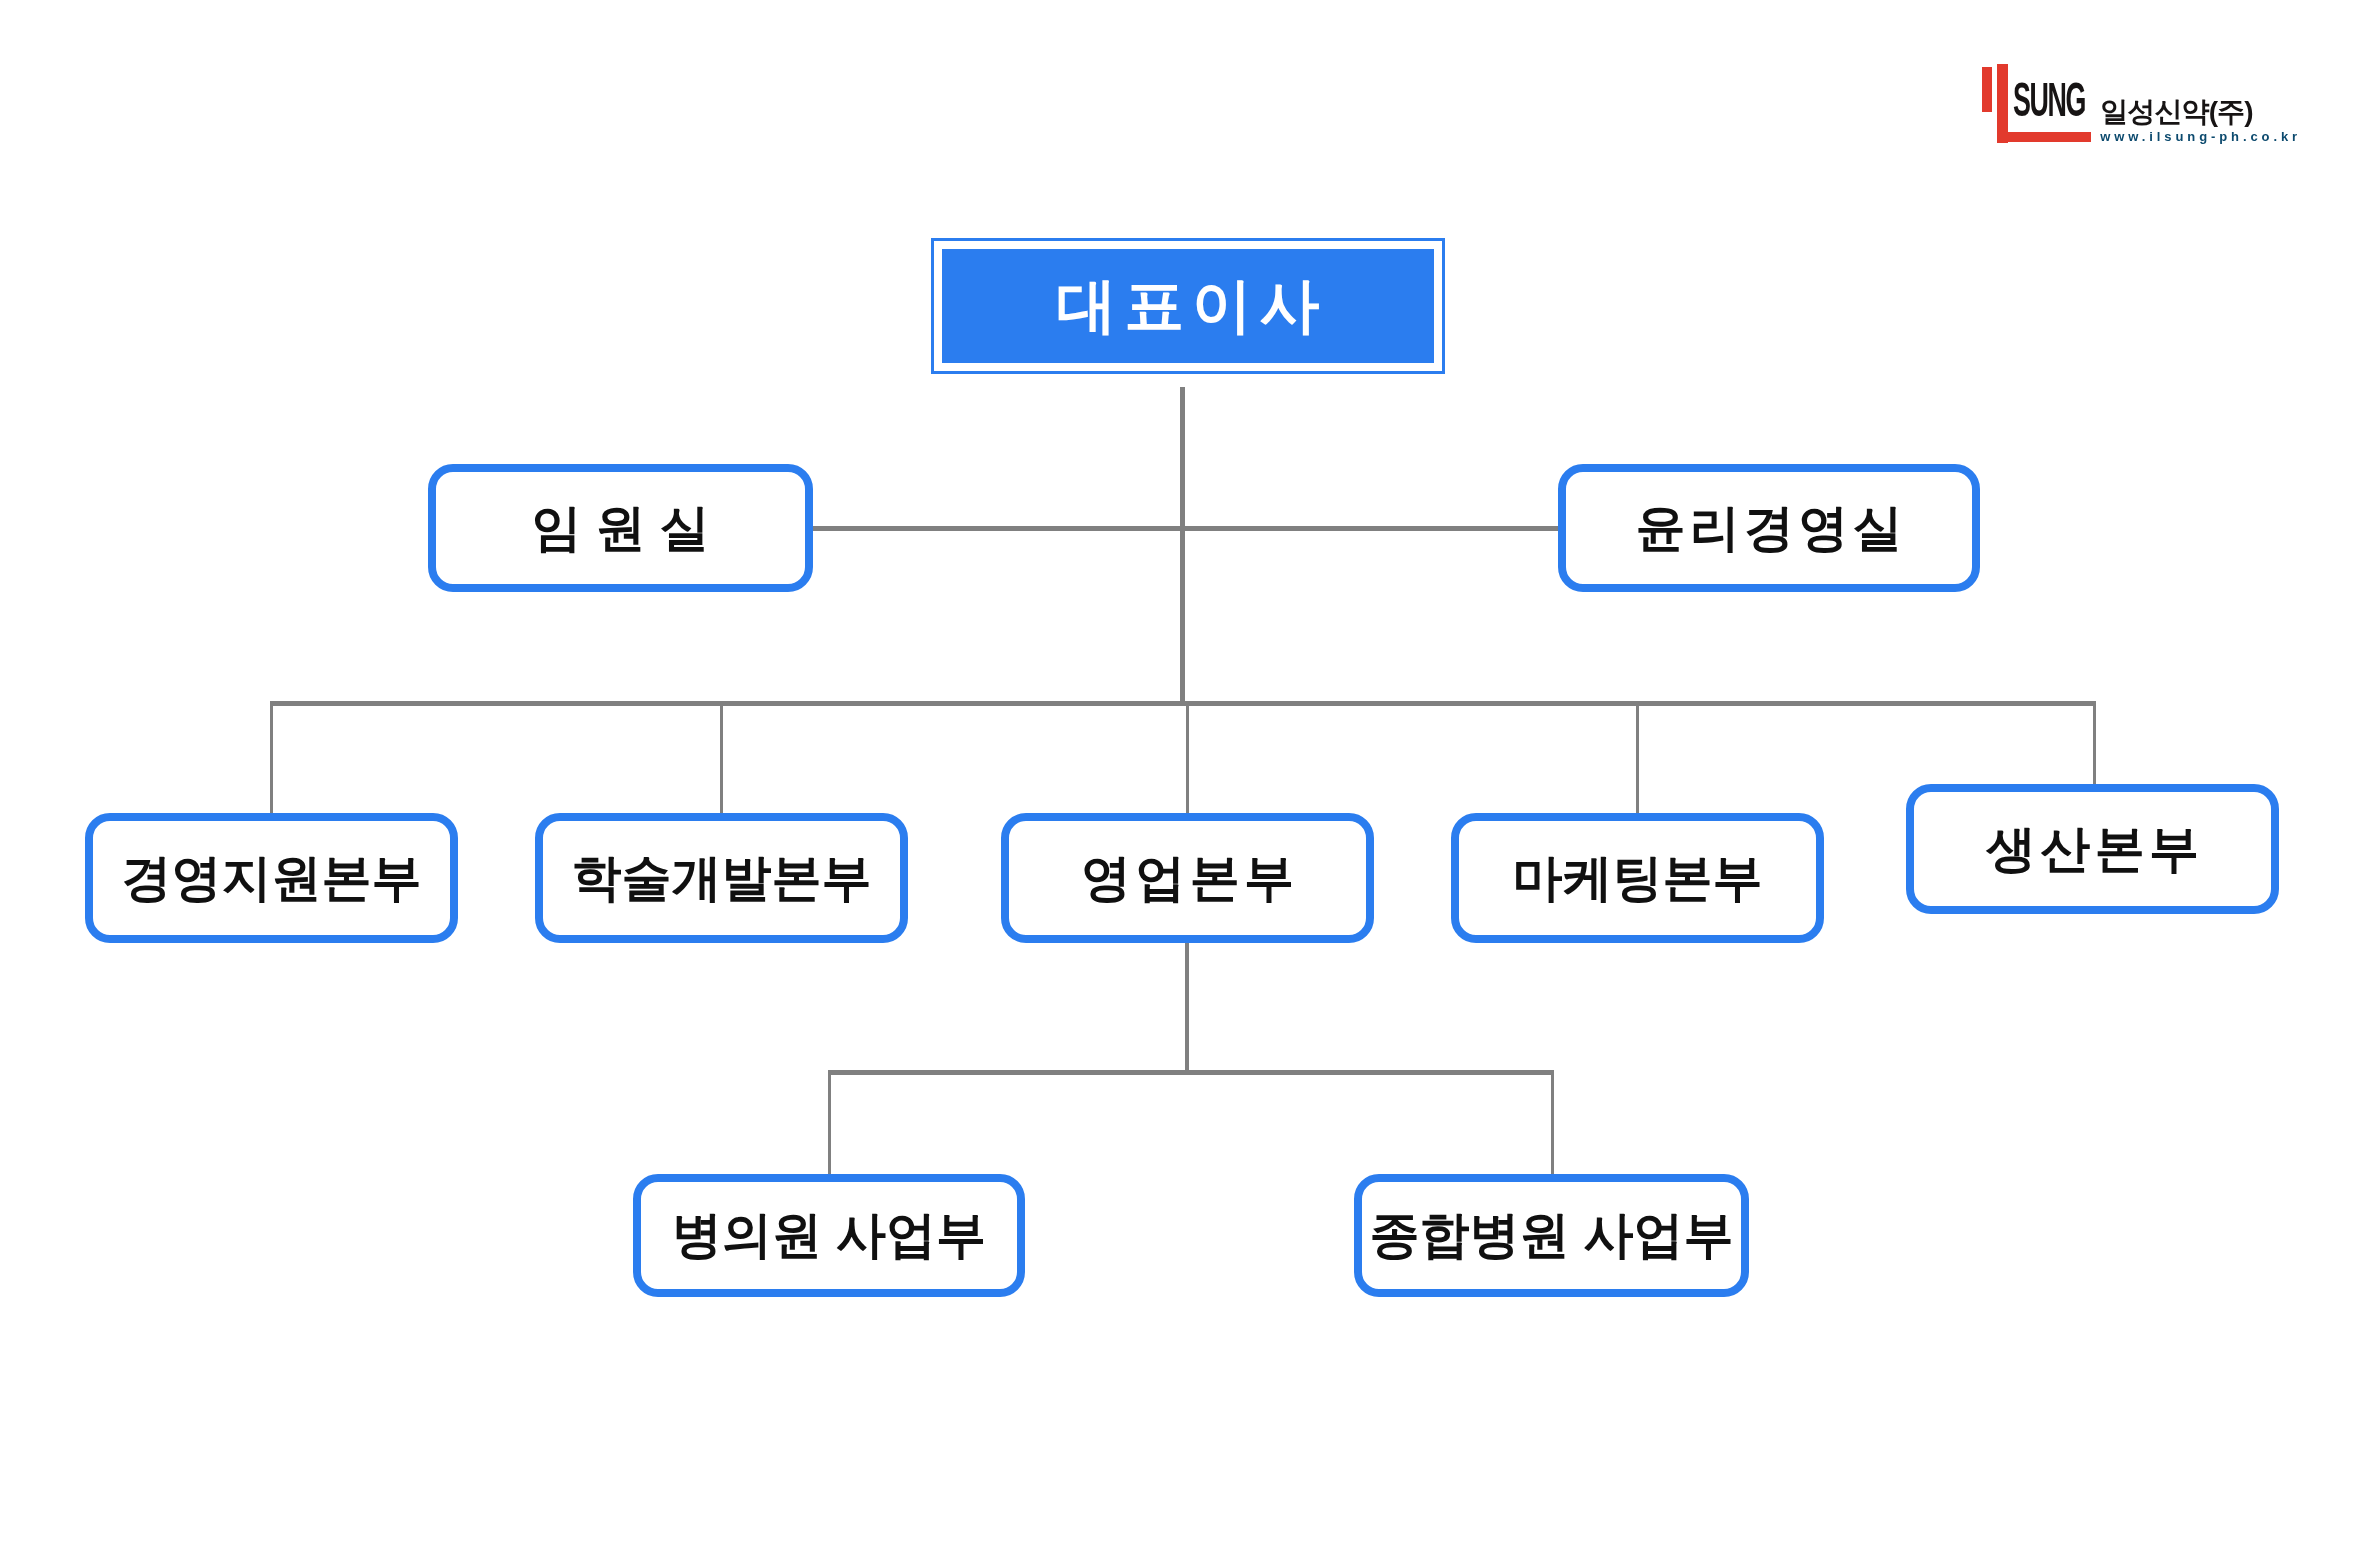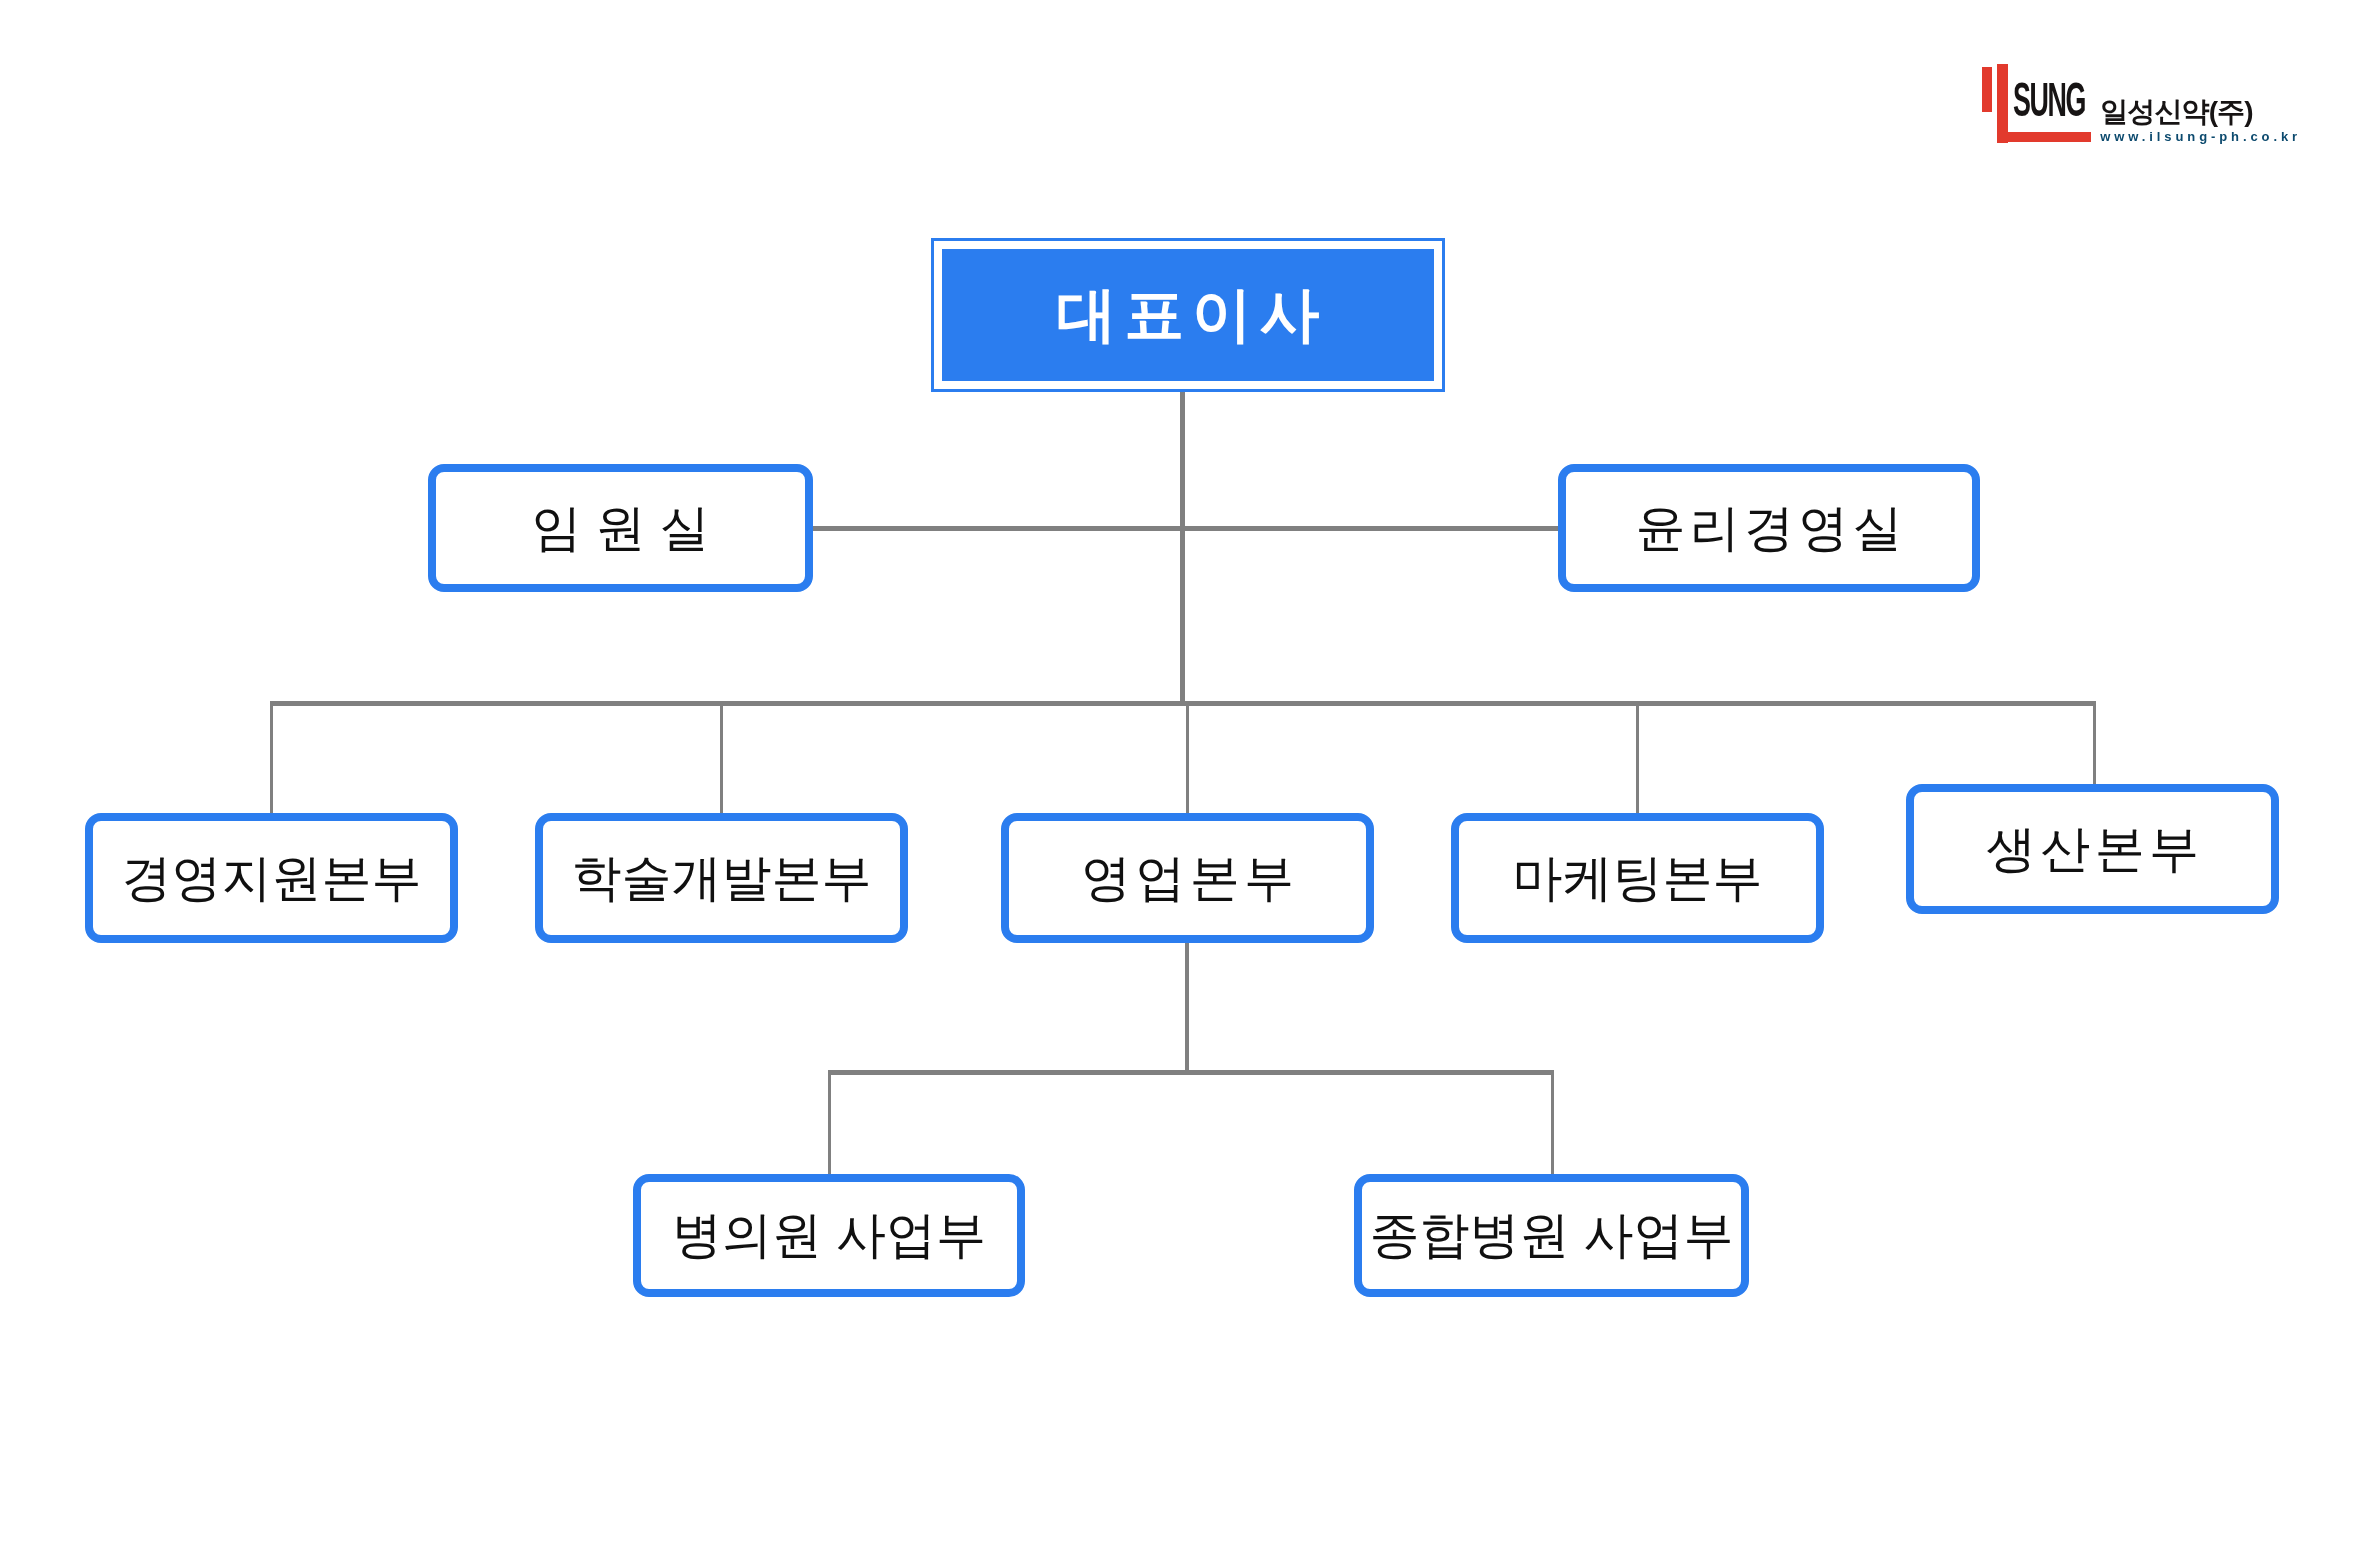--- a/index.html
+++ b/index.html
@@ -31,35 +31,35 @@
     white-space:nowrap;
   }
   .logo-url{
     font-size:13px;font-weight:700;color:#0c4a6e;letter-spacing:3.9px;
     margin-top:0.9px;white-space:nowrap;
   }
   
   .line{position:absolute;background:#808080;}
   
   .ceo{
-    position:absolute;left:931px;top:238px;width:514px;height:154px;
+    position:absolute;left:931px;top:238px;width:514px;height:136px;
     box-sizing:border-box;border:3.4px solid #2b7def;background:#ffffff;
     padding:7.7px;
   }
   .ceo-inner{
     width:100%;height:100%;background:#2b7def;
     display:flex;align-items:center;justify-content:center;
     color:#ffffff;font-weight:700;font-size:60px;letter-spacing:7.7px;
     text-indent:7.7px;white-space:nowrap;
   }
   .pill{
     position:absolute;box-sizing:border-box;
-    background:#ffffff;border:8.6px solid #2b7def;border-radius:16px;
+    background:#ffffff;border:8.6px solid #2b7def;border-radius:25px;
     display:flex;align-items:center;justify-content:center;
-    font-weight:400;font-size:50px;color:#101010;white-space:nowrap;
+    font-weight:700;font-size:50px;color:#101010;white-space:nowrap;
   }
   .pill.wide-ls{letter-spacing:4.3px;text-indent:4.3px;}
 </style>
 </head>
 <body>
 
 <div class="canvas">
 
   <div class="logo">
     <div class="logo-mark">

